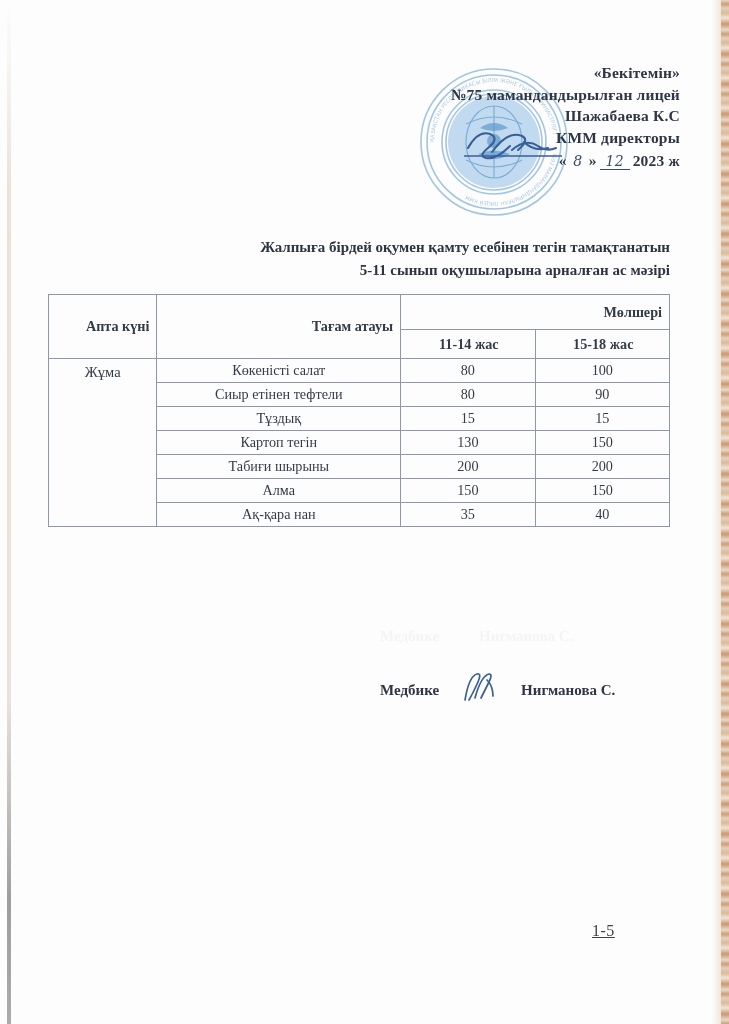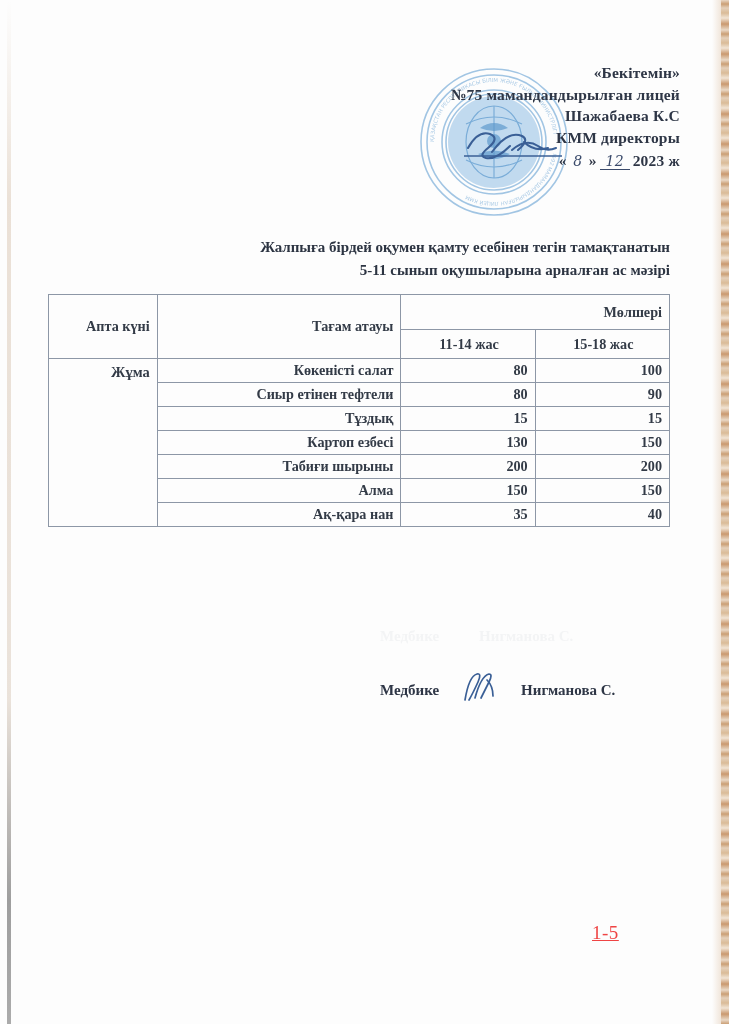--- a/index.html
+++ b/index.html
@@ -138,22 +138,22 @@
     top: 294px;
     width: 622px;
     border-collapse: collapse;
     font-size: 14.2px;
     color: #333b47;
   }
   .menu-table td, .menu-table th {
     border: 1px solid #8d97a6;
     padding: 2px 7px;
     vertical-align: middle;
-    font-weight: bold;
-    text-align: right;
+    font-weight: normal;
+    text-align: center;
   }
   .menu-table th {
     font-weight: bold;
     text-align: center;
   }
   th.c-day   { width: 100px; }
   th.c-dish  { width: 248px; margin-top: 24px; }
   th.c-amt   { }
   th.c-sub   { width: 128px; text-align: center; padding-left: 9px; }
   td.c-day   { vertical-align: top; padding-top: 5px; font-size: 14.5px; }
@@ -194,22 +194,22 @@
     gap: 40px;
     pointer-events: none;
     filter: blur(0.6px);
   }
 
   
   .page-num {
     position: absolute;
     left: 592px;
     top: 922px;
-    font-size: 19px;
-    color: #ef4444;
+    font-size: 16px;
+    color: #404040;
     letter-spacing: 0.5px;
     text-decoration: underline;
   }
 </style>
 </head>
 <body>
 
 <div class="page">
 
   <div class="scan-edge-left"></div>
@@ -306,21 +306,21 @@
         <td class="c-dish">Сиыр етінен тефтели</td>
         <td class="c-num">80</td>
         <td class="c-num">90</td>
       </tr>
       <tr>
         <td class="c-dish">Тұздық</td>
         <td class="c-num">15</td>
         <td class="c-num">15</td>
       </tr>
       <tr>
-        <td class="c-dish">Картоп езбесі</td>
+        <td class="c-dish">Картоп тегін</td>
         <td class="c-num">130</td>
         <td class="c-num">150</td>
       </tr>
       <tr>
         <td class="c-dish">Табиғи шырыны</td>
         <td class="c-num">200</td>
         <td class="c-num">200</td>
       </tr>
       <tr>
         <td class="c-dish">Алма</td>

